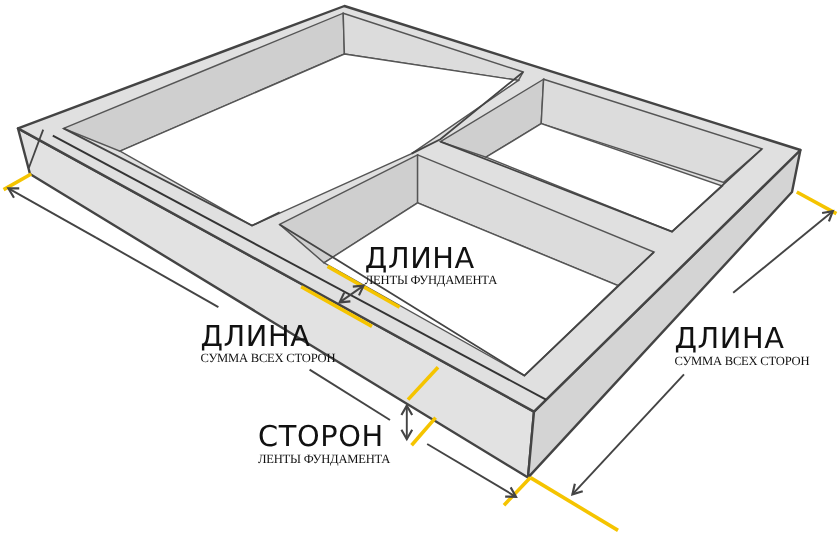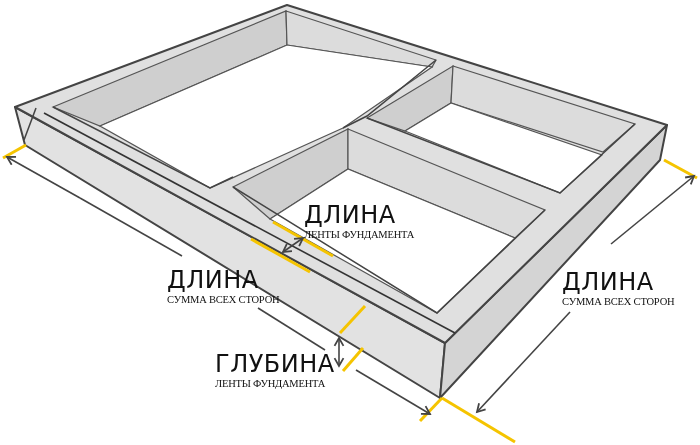--- a/index.html
+++ b/index.html
@@ -86,15 +86,15 @@
   <span class="big">ДЛИНА</span>
   <span class="small">СУММА ВСЕХ СТОРОН</span>
 </div>
 
 <div class="label" id="label-length-right">
   <span class="big">ДЛИНА</span>
   <span class="small">СУММА ВСЕХ СТОРОН</span>
 </div>
 
 <div class="label" id="label-depth">
-  <span class="big">ГЛУБИНА</span>
+  <span class="big">СТОРОН</span>
   <span class="small">ЛЕНТЫ ФУНДАМЕНТА</span>
 </div>
 
 </body></html>

